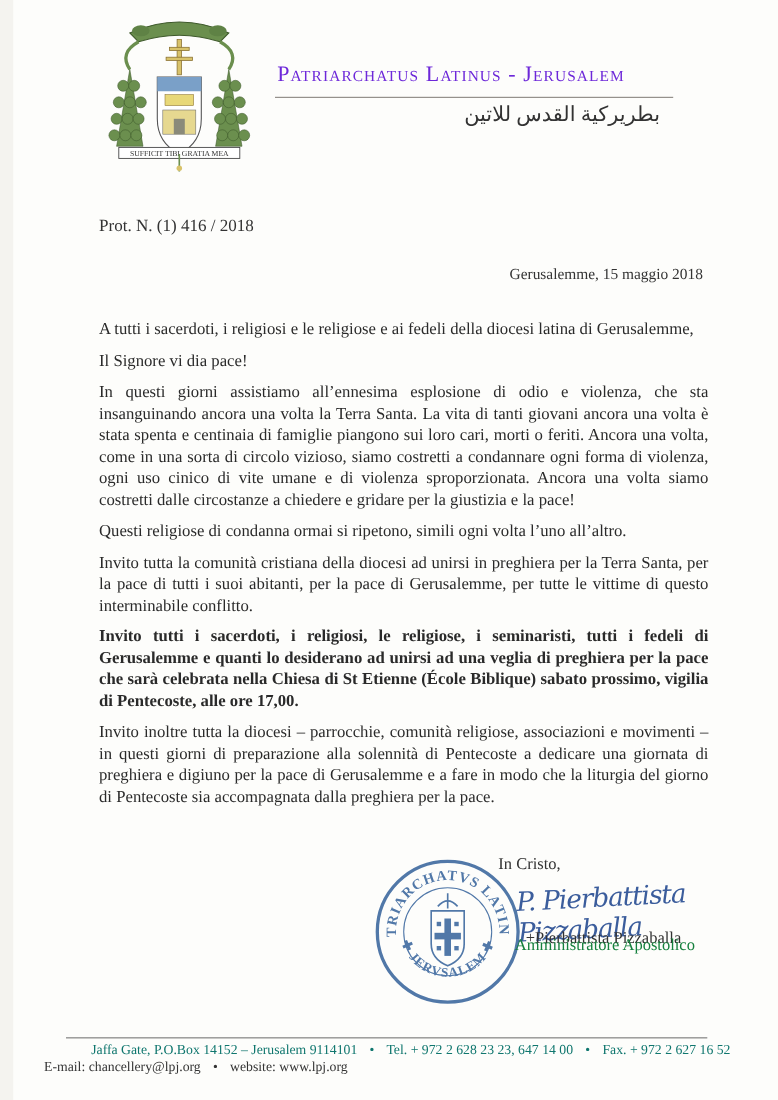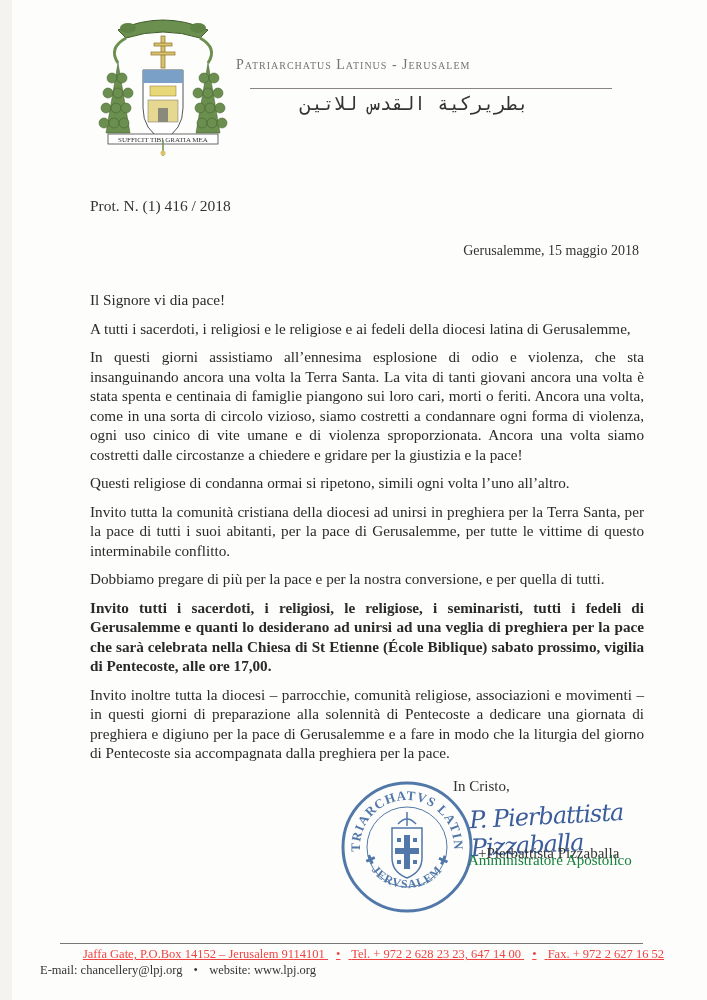--- a/index.html
+++ b/index.html
@@ -6,28 +6,28 @@
   body {
     width: 707px; height: 1000px; overflow: hidden;
     background: #fdfdfb;
     font-family: "Liberation Serif", "DejaVu Serif", serif;
     color: #222;
     position: relative;
   }
   .edge { position: absolute; left: 0; top: 0; width: 12px; height: 1000px; background: #f4f3ef; }
   .crest { position: absolute; left: 88px; top: 8px; width: 150px; height: 150px; }
   .org-title {
-    position: absolute; left: 236px; top: 57px; width: 360px;
-    font-size: 14px; letter-spacing: 1px; color: #737373;
+    position: absolute; left: 252px; top: 57px; width: 360px;
+    font-size: 20px; letter-spacing: 1px; color: #6d28d9;
     font-variant: small-caps; white-space: nowrap;
   }
   .org-rule { position: absolute; left: 250px; top: 88px; width: 362px; height: 1px; background: #8a8580; }
   .org-arabic {
-    position: absolute; left: 300px; top: 92px; width: 300px; text-align: left;
-    font-family: Liberation Mono, monospace; font-size: 19px; color: #333; direction: rtl;
+    position: absolute; left: 300px; top: 92px; width: 300px; text-align: right;
+    font-family: Liberation Serif, serif; font-size: 19px; color: #333; direction: rtl;
   }
   .prot { position: absolute; left: 90px; top: 197px; font-size: 15.5px; color: #333; }
   .date { position: absolute; right: 68px; top: 243px; font-size: 14px; color: #333; }
   .body-text {
     position: absolute; left: 90px; top: 290px; width: 554px;
     font-size: 15.2px; line-height: 19.5px; color: #2a2a2a;
   }
   .body-text p { margin: 0 0 9px 0; text-align: justify; }
   .body-text p.nj { text-align: left; }
   .body-text p.bold { font-weight: bold; }
@@ -35,21 +35,21 @@
   .signature {
     position: absolute; left: 470px; top: 800px; font-family: "DejaVu Serif", serif;
     font-style: italic; font-size: 24px; color: #3b5d9c; letter-spacing: -1px; transform: rotate(-3deg);
   }
   .sig-name { position: absolute; left: 478px; top: 833px; font-size: 15px; color: #333; margin-top: 12px; }
   .sig-title { position: absolute; left: 468px; top: 852px; font-size: 15px; color: #15803d; }
   .seal { position: absolute; left: 340px; top: 780px; width: 134px; height: 134px; opacity: 0.9; }
   .footer-rule { position: absolute; left: 60px; top: 943px; width: 583px; height: 1px; background: #777; }
   .footer-line1 {
     position: absolute; left: 40px; top: 947px; width: 667px; text-align: center;
-    font-size: 12.5px; color: #ef4444; text-decoration: underline;
+    font-size: 12.5px; color: #0f766e;
   }
   .footer-line2 {
     position: absolute; left: 40px; top: 963px; width: 667px; text-align: left;
     font-size: 12.5px; color: #333;
   }
   .dot { margin: 0 8px; }
 </style>
 </head>
 <body>
 
@@ -112,26 +112,25 @@
 </svg>
 
 <div class="org-title">Patriarchatus Latinus - Jerusalem</div>
 <div class="org-rule"></div>
 <div class="org-arabic">بطريركية القدس للاتين</div>
 
 <div class="prot">Prot. N. (1) 416 / 2018</div>
 <div class="date">Gerusalemme, 15 maggio 2018</div>
 
 <div class="body-text">
+  <p class="nj">A tutti i sacerdoti, i religiosi e le religiose e ai fedeli della diocesi latina di Gerusalemme,</p>
   <p class="nj">Il Signore vi dia pace!</p>
-  <p class="nj">A tutti i sacerdoti, i religiosi e le religiose e ai fedeli della diocesi latina di Gerusalemme,</p>
   <p>In questi giorni assistiamo all’ennesima esplosione di odio e violenza, che sta insanguinando ancora una volta la Terra Santa. La vita di tanti giovani ancora una volta è stata spenta e centinaia di famiglie piangono sui loro cari, morti o feriti. Ancora una volta, come in una sorta di circolo vizioso, siamo costretti a condannare ogni forma di violenza, ogni uso cinico di vite umane e di violenza sproporzionata. Ancora una volta siamo costretti dalle circostanze a chiedere e gridare per la giustizia e la pace!</p>
   <p class="nj">Questi religiose di condanna ormai si ripetono, simili ogni volta l’uno all’altro.</p>
   <p>Invito tutta la comunità cristiana della diocesi ad unirsi in preghiera per la Terra Santa, per la pace di tutti i suoi abitanti, per la pace di Gerusalemme, per tutte le vittime di questo interminabile conflitto.</p>
-  <p class="nj">Dobbiamo pregare di più per la pace e per la nostra conversione, e per quella di tutti.</p>
   <p class="bold">Invito tutti i sacerdoti, i religiosi, le religiose, i seminaristi, tutti i fedeli di Gerusalemme e quanti lo desiderano ad unirsi ad una veglia di preghiera per la pace che sarà celebrata nella Chiesa di St Etienne (École Biblique) sabato prossimo, vigilia di Pentecoste, alle ore 17,00.</p>
   <p>Invito inoltre tutta la diocesi – parrocchie, comunità religiose, associazioni e movimenti – in questi giorni di preparazione alla solennità di Pentecoste a dedicare una giornata di preghiera e digiuno per la pace di Gerusalemme e a fare in modo che la liturgia del giorno di Pentecoste sia accompagnata dalla preghiera per la pace.</p>
 </div>
 
 <svg class="seal" viewBox="0 0 134 134">
   <defs>
     <path id="topArc" d="M20 67 A47 47 0 0 1 114 67"></path>
     <path id="botArc" d="M26 80 A44 44 0 0 0 108 80"></path>
   </defs>
   <circle cx="67" cy="67" r="64" fill="none" stroke="#3f6aa0" stroke-width="3"></circle>

